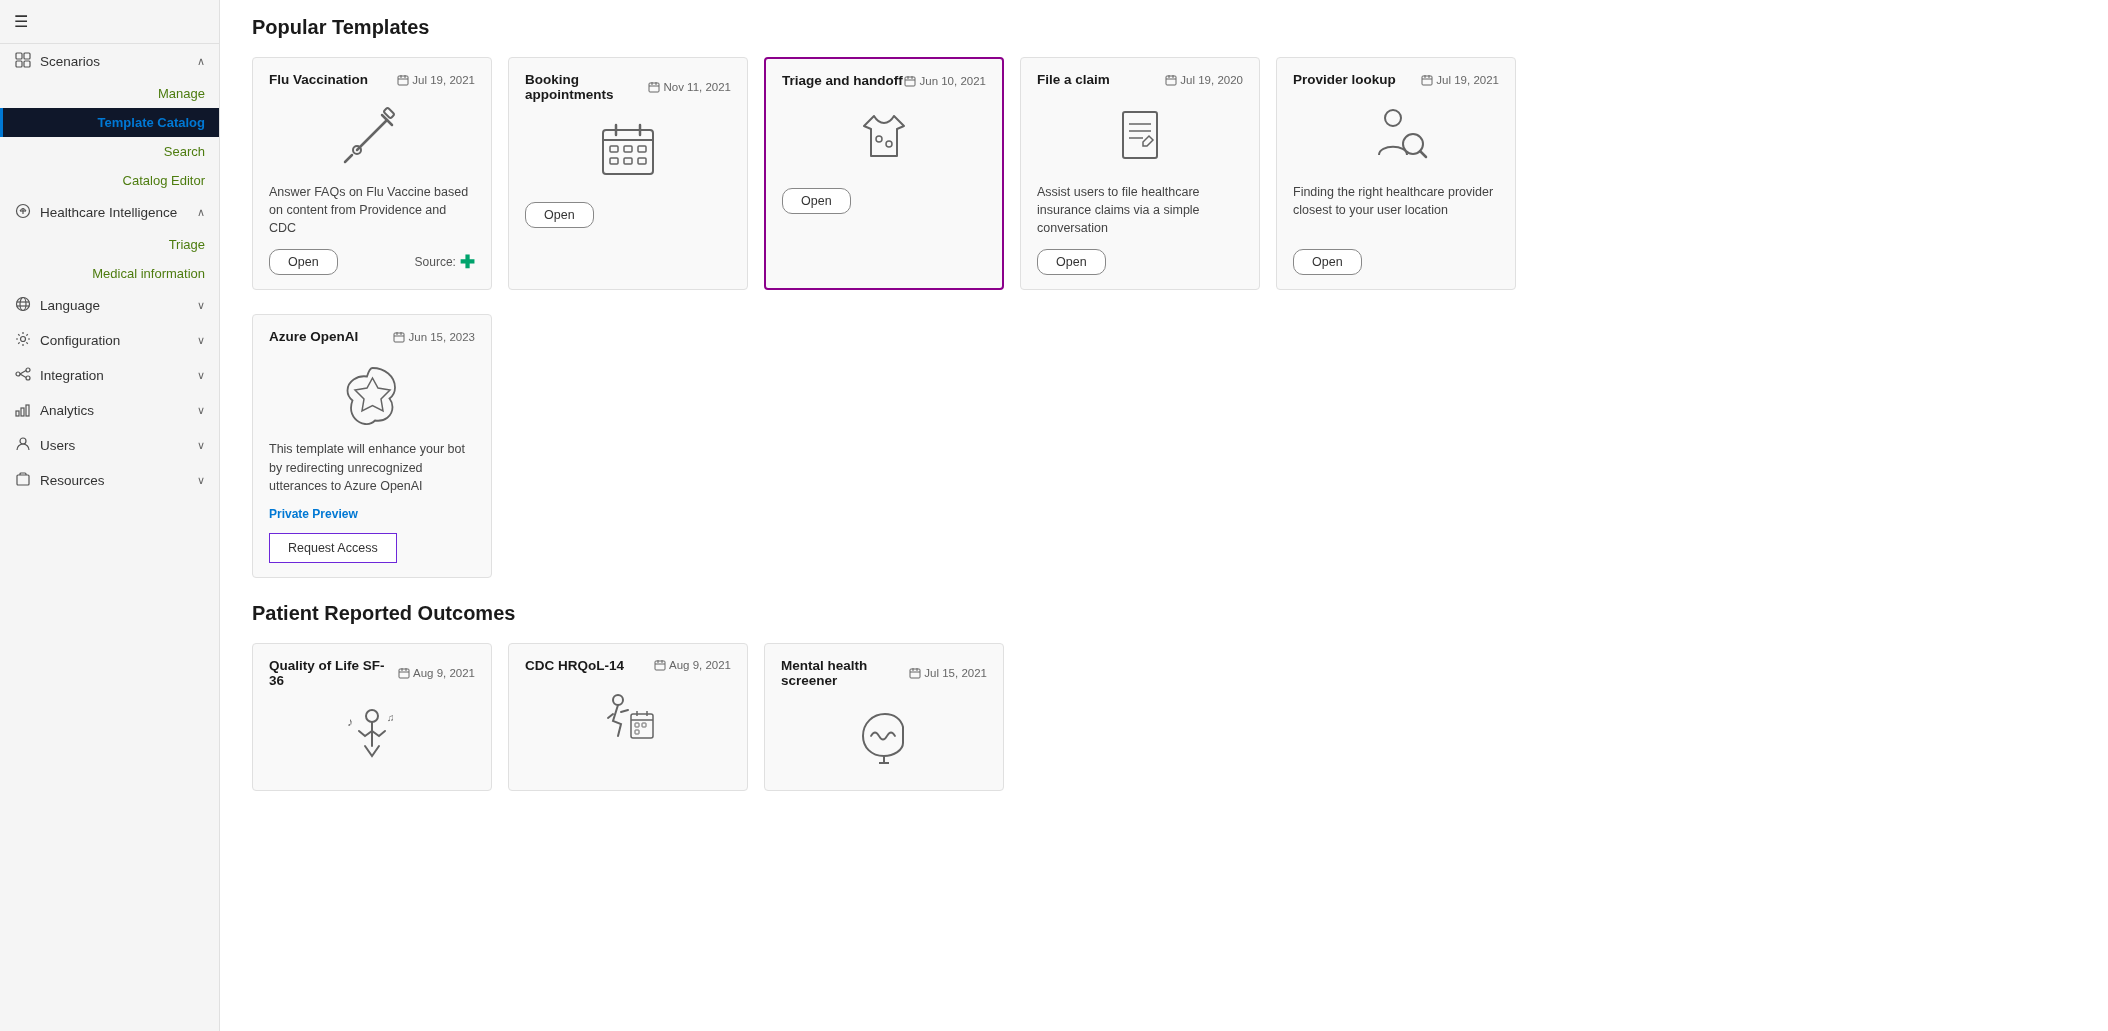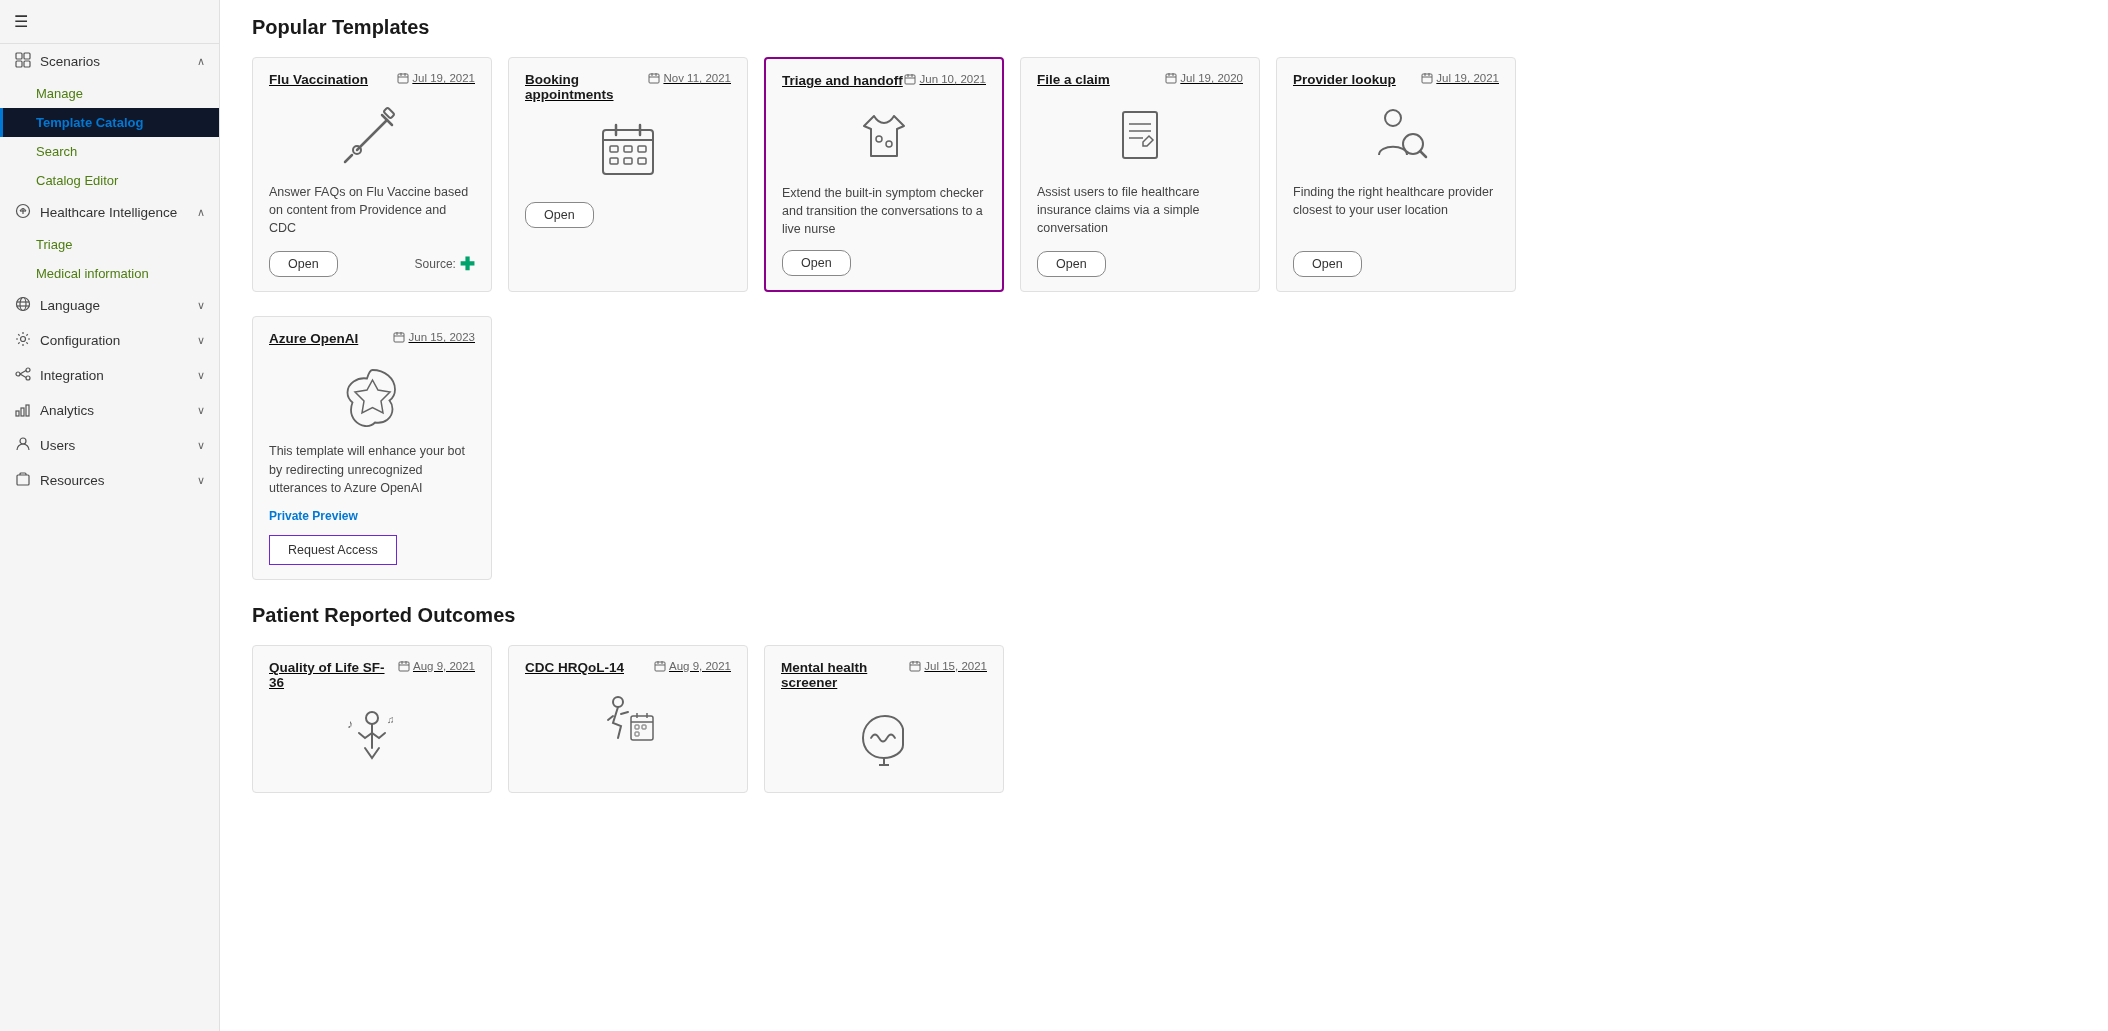--- a/index.html
+++ b/index.html
@@ -19,20 +19,21 @@
     .sidebar-header {
       padding: 12px 14px;
       border-bottom: 1px solid #e0e0e0;
       display: flex;
       align-items: center;
       gap: 8px;
     }
     .hamburger-icon { font-size: 16px; cursor: pointer; color: #333; }
     .sidebar-item-group {
       padding: 0;
+      text-align: right;
     }
     .sidebar-sub-item {
       padding: 7px 14px 7px 36px;
       cursor: pointer;
       color: #4d7c0f;
       font-size: 13px;
     }
     .sidebar-item-parent {
       display: flex;
       align-items: center;
@@ -75,22 +76,21 @@
       flex-direction: column;
       gap: 8px;
       cursor: pointer;
     }
     .template-card.highlighted {
       border: 2.5px solid #8b008b;
     }
     .card-header {
       display: flex;
       justify-content: space-between;
-      align-items: flex-start;
-      text-decoration: underline;
+      align-items: center;
     }
     .card-title {
       font-size: 13.5px;
       font-weight: 600;
       color: #1a1a1a;
     }
     .card-date {
       font-size: 11.5px;
       color: #666;
       white-space: nowrap;
@@ -357,21 +357,20 @@
         </div>
         <div class="card-icon-area">
           <svg width="70" height="70" viewBox="0 0 70 70" fill="none">
 
             <path d="M25 15 L15 25 L22 28 L22 55 L48 55 L48 28 L55 25 L45 15 C42 20 38 22 35 22 C32 22 28 20 25 15Z" stroke="#333" stroke-width="2" fill="none" stroke-linejoin="round"></path>
 
             <circle cx="30" cy="38" r="3" stroke="#333" stroke-width="1.5" fill="none"></circle>
             <circle cx="40" cy="43" r="3" stroke="#333" stroke-width="1.5" fill="none"></circle>
           </svg>
         </div>
-        <div class="card-description">Extend the built-in symptom checker and transition the conversations to a live nurse</div>
         <div class="card-footer">
           <button class="open-button">Open</button>
         </div>
       </div>
 
       <div class="template-card">
         <div class="card-header">
           <span class="card-title">File a claim</span>
           <span class="card-date">
             <svg width="12" height="12" viewBox="0 0 12 12" fill="none">

